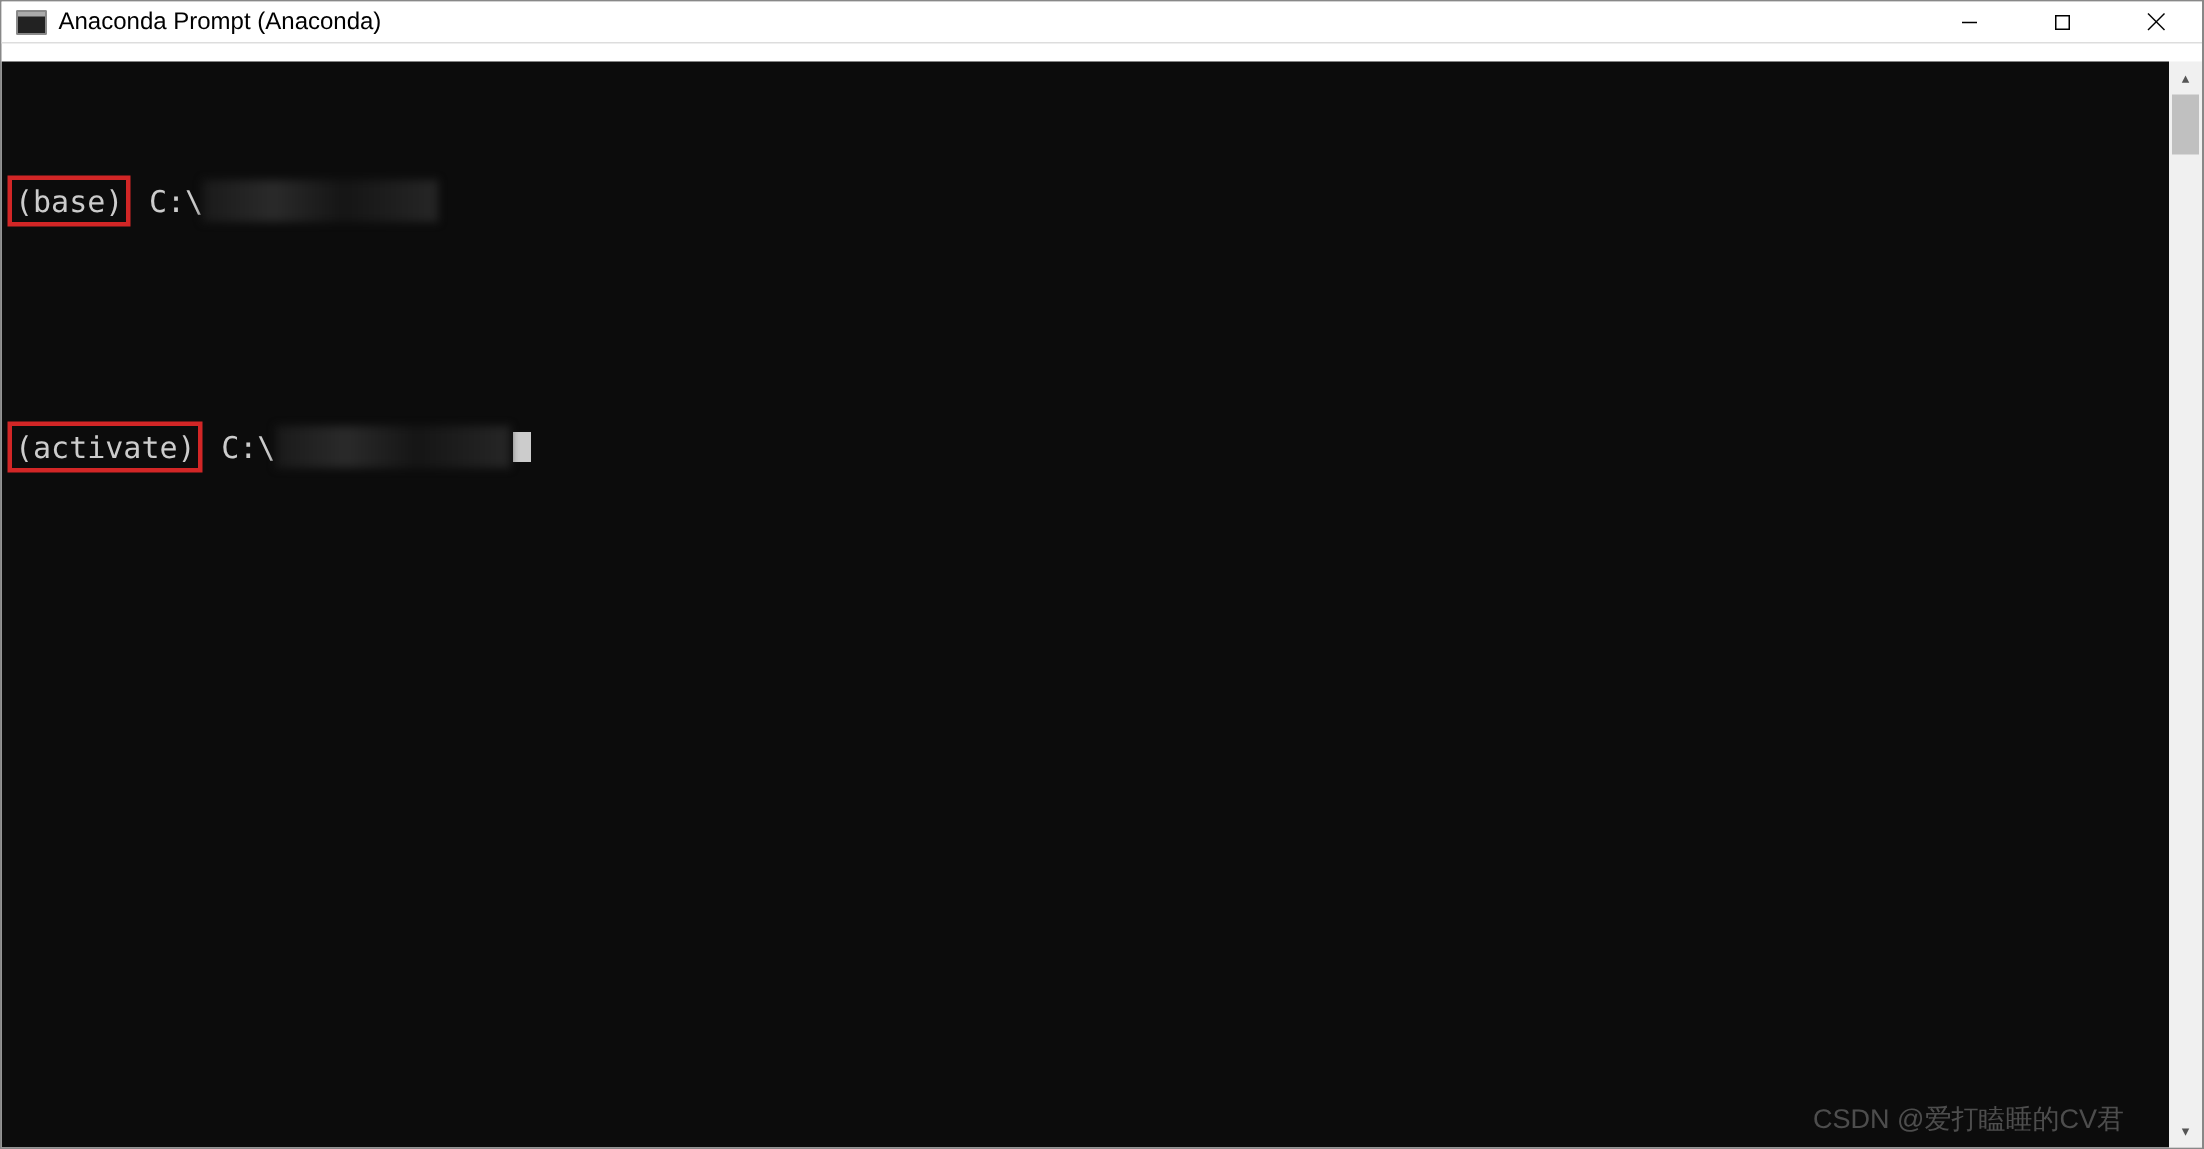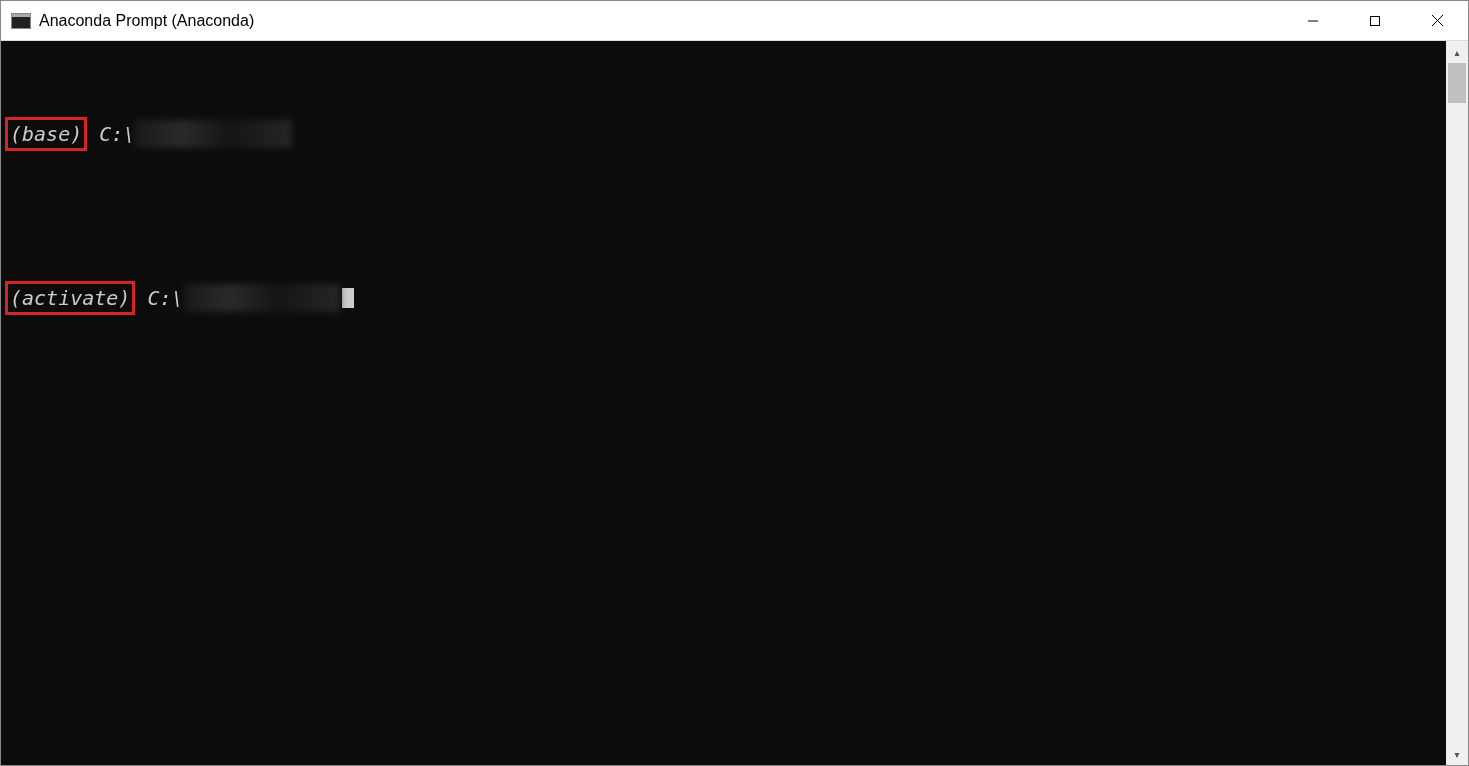--- a/index.html
+++ b/index.html
@@ -10,21 +10,21 @@
     body {
       font-family: "Segoe UI", Tahoma, sans-serif;
       background: #fff;
       width: 1469px;
       height: 766px;
       overflow: hidden;
       border: 1px solid #888;
       position: relative;
     }
     .title-bar {
-      height: 40px;
+      height: 28px;
       background: #fff;
       display: flex;
       align-items: center;
       justify-content: space-between;
       border-bottom: 1px solid #ddd;
     }
     .title-left {
       display: flex;
       align-items: center;
       padding-left: 10px;
@@ -106,21 +106,20 @@
       top: 22px;
       left: 2px;
       right: 2px;
       height: 40px;
       background: #c0c0c0;
     }
     .term-line {
       display: flex;
       align-items: center;
       margin-bottom: 4px;
-      font-style: italic;
     }
     .env-box {
       border: 3px solid #d22626;
       padding: 0 2px;
       color: #cccccc;
       display: inline-block;
     }
     .redacted {
       display: inline-block;
       background: #1e1e1e;
@@ -179,19 +178,20 @@
 
 <div class="terminal-wrap">
   <div class="terminal">
     <div class="term-line">
       <span class="env-box">(base)</span><span> C:\</span><span class="redacted dark">XXXXXXXXXXXXX</span>
     </div>
     <div class="term-line" style="height:10px"></div>
     <div class="term-line">
       <span class="env-box">(activate)</span><span> C:\</span><span class="redacted dark">XXXXXXXXXXXXX</span><span class="cursor-block"></span>
     </div>
+    <div class="watermark">CSDN @爱打瞌睡的CV君</div>
   </div>
   <div class="scrollbar">
     <div class="scroll-arrow up">▴</div>
     <div class="scroll-thumb"></div>
     <div class="scroll-arrow down">▾</div>
   </div>
 </div>
 
 </body></html>

